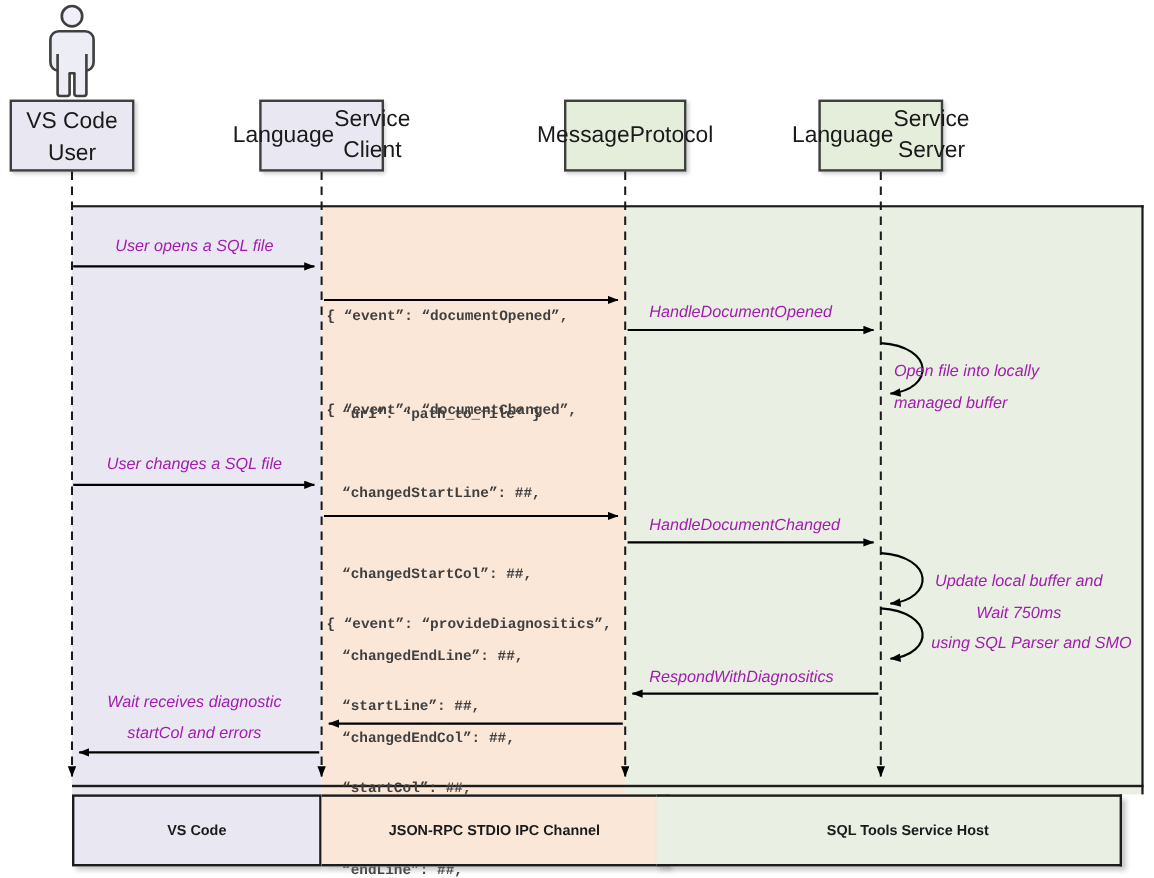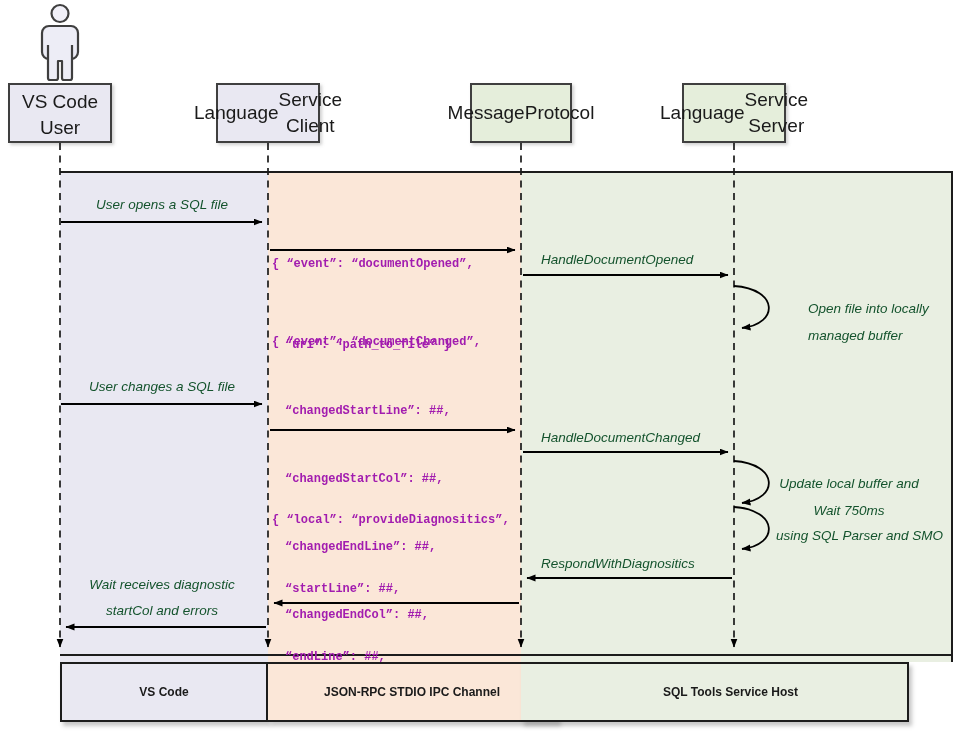--- a/index.html
+++ b/index.html
@@ -23,25 +23,25 @@
   .lane.u{width:208px;background:var(--user-lane);}
   .lane.i{width:253px;background:var(--ipc-lane);}
   .lane.h{flex:1;background:var(--host-lane);}
   .band-bottom-line{position:absolute;left:60px;top:654px;width:893px;height:0;border-top:2px solid #1c1c1c;}
   
   .lane-box{position:absolute;top:662px;height:60px;border:2px solid #1c1c1c;box-sizing:border-box;
     display:flex;align-items:center;justify-content:center;font-size:12px;font-weight:bold;
     box-shadow:3px 4px 4px rgba(130,130,130,.45);}
   .lane-box.b2,.lane-box.b3{border-left:none;}
   
-  .flabel{position:absolute;font-style:italic;font-size:13.5px;color:#14532d;white-space:nowrap;}
+  .flabel{position:absolute;font-style:italic;font-size:13.5px;color:#a21caf;white-space:nowrap;}
   .centered{text-align:center;}
   
   .payload{position:absolute;font-family:"Liberation Mono",monospace;font-weight:bold;
-    font-size:12px;color:#a21caf;white-space:pre;}
+    font-size:12px;color:#404040;white-space:pre;}
   .p1{line-height:27px;}
   .p23{line-height:22.7px;}
   .jline.ind{padding-left:13px;}
   svg.overlay{position:absolute;left:0;top:0;pointer-events:none;}
 </style>
 </head>
 <body>
 
 <div class="canvas">
 
@@ -102,21 +102,21 @@
 
     <g stroke="#000" stroke-width="1.8" fill="none">
       <path d="M734,286 C779,289 779,324 742,328" marker-end="url(#arr)"></path>
       <path d="M734,461 C779,464 779,499 742,503" marker-end="url(#arr)"></path>
       <path d="M734,507 C779,510 779,545 742,549" marker-end="url(#arr)"></path>
     </g>
   </svg>
 
   <div class="flabel centered" style="left:60px;top:197px;width:204px;">User opens a SQL file</div>
   <div class="flabel" style="left:541px;top:252px;">HandleDocumentOpened</div>
-  <div class="flabel" style="left:808px;top:295px;line-height:27px;">
+  <div class="flabel" style="left:745px;top:295px;line-height:27px;">
     <div>Open file into locally</div>
     <div>managed buffer</div>
   </div>
   <div class="flabel centered" style="left:60px;top:379px;width:204px;">User changes a SQL file</div>
   <div class="flabel" style="left:541px;top:430px;">HandleDocumentChanged</div>
   <div class="flabel centered" style="left:760px;top:470px;width:178px;line-height:27px;">
     <div>Update local buffer and</div>
     <div>Wait 750ms</div>
   </div>
   <div class="flabel" style="left:776px;top:522px;line-height:27px;">
@@ -134,30 +134,31 @@
   </div>
   <div class="payload p23" style="left:272px;top:286px;">
     <div class="jline">{ “event”: “documentChanged”,</div>
     <div class="jline ind">“changedStartLine”: ##,</div>
     <div class="jline ind">“changedStartCol”: ##,</div>
     <div class="jline ind">“changedEndLine”: ##,</div>
     <div class="jline ind">“changedEndCol”: ##,</div>
     <div class="jline ind">“changedText”: “changed txt” }</div>
   </div>
   <div class="payload p23" style="left:272px;top:464px;">
-    <div class="jline">{ “local”: “provideDiagnositics”,</div>
+    <div class="jline">{ “event”: “provideDiagnositics”,</div>
     <div class="jline ind">“startLine”: ##,</div>
+    <div class="jline ind">“startCol”: ##,</div>
     <div class="jline ind">“endLine”: ##,</div>
     
     
   </div>
 
   <div class="lane-box b1" style="left:60px;width:208px;background:var(--user-lane);">
     <span>VS Code</span>
   </div>
   <div class="lane-box b2" style="left:268px;width:290px;background:var(--ipc-lane);">
     <span>JSON-RPC STDIO IPC Channel</span>
   </div>
-  <div class="lane-box b3" style="left:521px;width:388px;background:var(--host-lane);padding-left:33px;">
+  <div class="lane-box b3" style="left:547px;width:388px;background:var(--host-lane);padding-left:33px;">
     <span>SQL Tools Service Host</span>
   </div>
 
 </div>
 
 </body></html>

